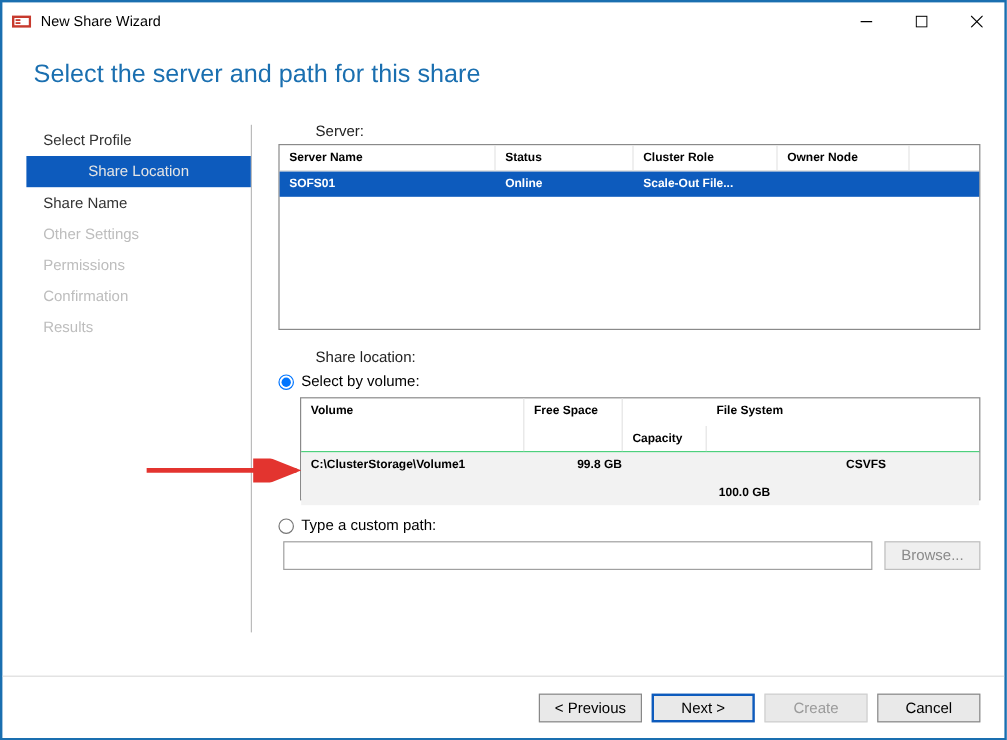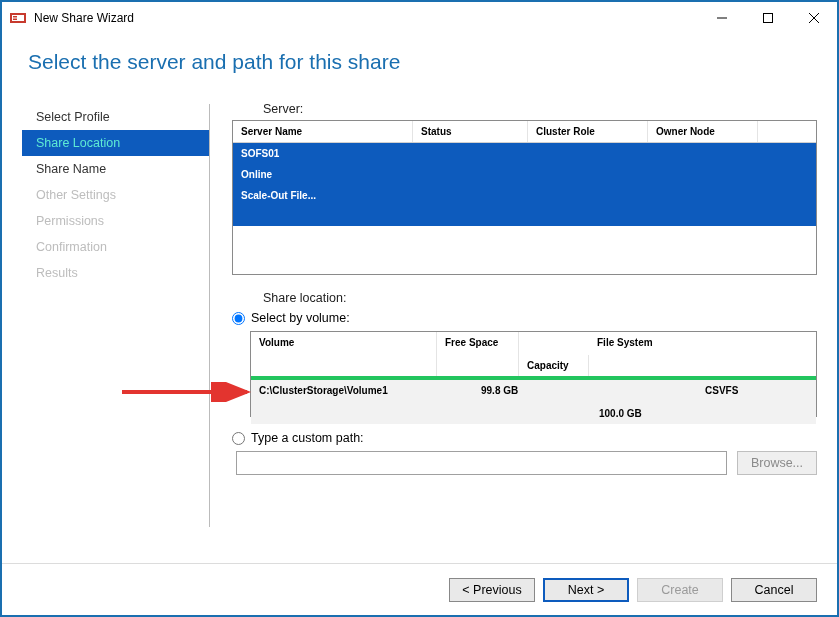--- a/index.html
+++ b/index.html
@@ -8,41 +8,41 @@
 .titlebar .icon { width: 16px; height: 16px; margin-right: 8px; }
 .titlebar .title { flex: 1; color: #000; font-size: 12px; }
 .titlebar .win-controls { display: flex; height: 100%; }
 .titlebar .win-btn { width: 46px; display: flex; align-items: center; justify-content: center; cursor: default; }
 .titlebar .win-btn svg { width: 10px; height: 10px; }
 .page-title { color: #1a6fb0; font-size: 21px; font-weight: 400; padding: 16px 0 24px 26px; }
 .body-area { display: flex; padding: 0 20px 12px 20px; }
 .sidebar { width: 188px; padding: 6px 0; }
 .sidebar .divider-right { border-right: 1px solid #bbb; height: 423px; }
 .step { padding: 6px 14px; font-size: 12.5px; cursor: default; color: #333; }
-.step.active { background: #0d5bbd; color: #5eead4; }
+.step.active { background: #0d5bbd; color: #e5e5e5; text-align: center; }
 .step.disabled { color: #bdbdbd; }
 .main { flex: 1; padding: 4px 0 0 22px; }
 .label { font-size: 12.5px; color: #222; margin-bottom: 4px; margin-left: 31px; }
 .server-table { border: 1px solid #8a8a8a; height: 155px; background: #fff; }
 .table-header, .table-row { display: flex; }
 .th, .td { padding: 5px 8px; font-size: 10px; overflow: hidden; text-overflow: ellipsis; white-space: nowrap; font-weight: bold; }
 .server-table .table-header { border-bottom: 1px solid #d0d0d0; }
 .server-table .th { border-right: 1px solid #e4e4e4; }
 .server-table .th:last-child { border-right: none; }
 .server-table .c1 { width: 180px; }
 .server-table .c2 { width: 115px; }
 .server-table .c3 { width: 120px; }
 .server-table .c4 { width: 110px; }
 .server-table .c5 { flex: 1; }
-.server-table .table-row.selected { background: #0d5bbd; color: #fff; flex-direction: column; }
+.server-table .table-row.selected { background: #0d5bbd; color: #fff; }
 .share-loc-label { margin-top: 16px; }
 .radio-row { display: flex; align-items: center; gap: 6px; margin: 6px 0; font-size: 12.5px; }
 .radio-row input { margin: 0; }
 .vol-table { border: 1px solid #8a8a8a; height: 86px; background: #fff; }
-.vol-table .table-header { border-bottom: 4px solid #22c55e; }
+.vol-table .table-header { border-bottom: 1px solid #22c55e; }
 .vol-table .th { border-right: 1px solid #e4e4e4; }
 .vol-table .th:last-child { border-right: none; }
 .vol-table .c1 { width: 186px; }
 .vol-table .c2 { width: 82px; text-align: left; }
 .vol-table .c3 { width: 70px; text-align: left; margin-top: 23px; }
 .vol-table .c4 { flex: 1; text-align: left; }
 .vol-table .table-row.sel { background: #f2f2f2; gap: 36px; }
 .hint { font-size: 12.5px; color: #222; margin-top: 6px; line-height: 1.4; }
 .path-row { display: flex; gap: 10px; align-items: center; margin-top: 6px; }
 .path-input { flex: 1; height: 24px; border: 1px solid #a0a0a0; background: #fff; padding: 0 4px; }

